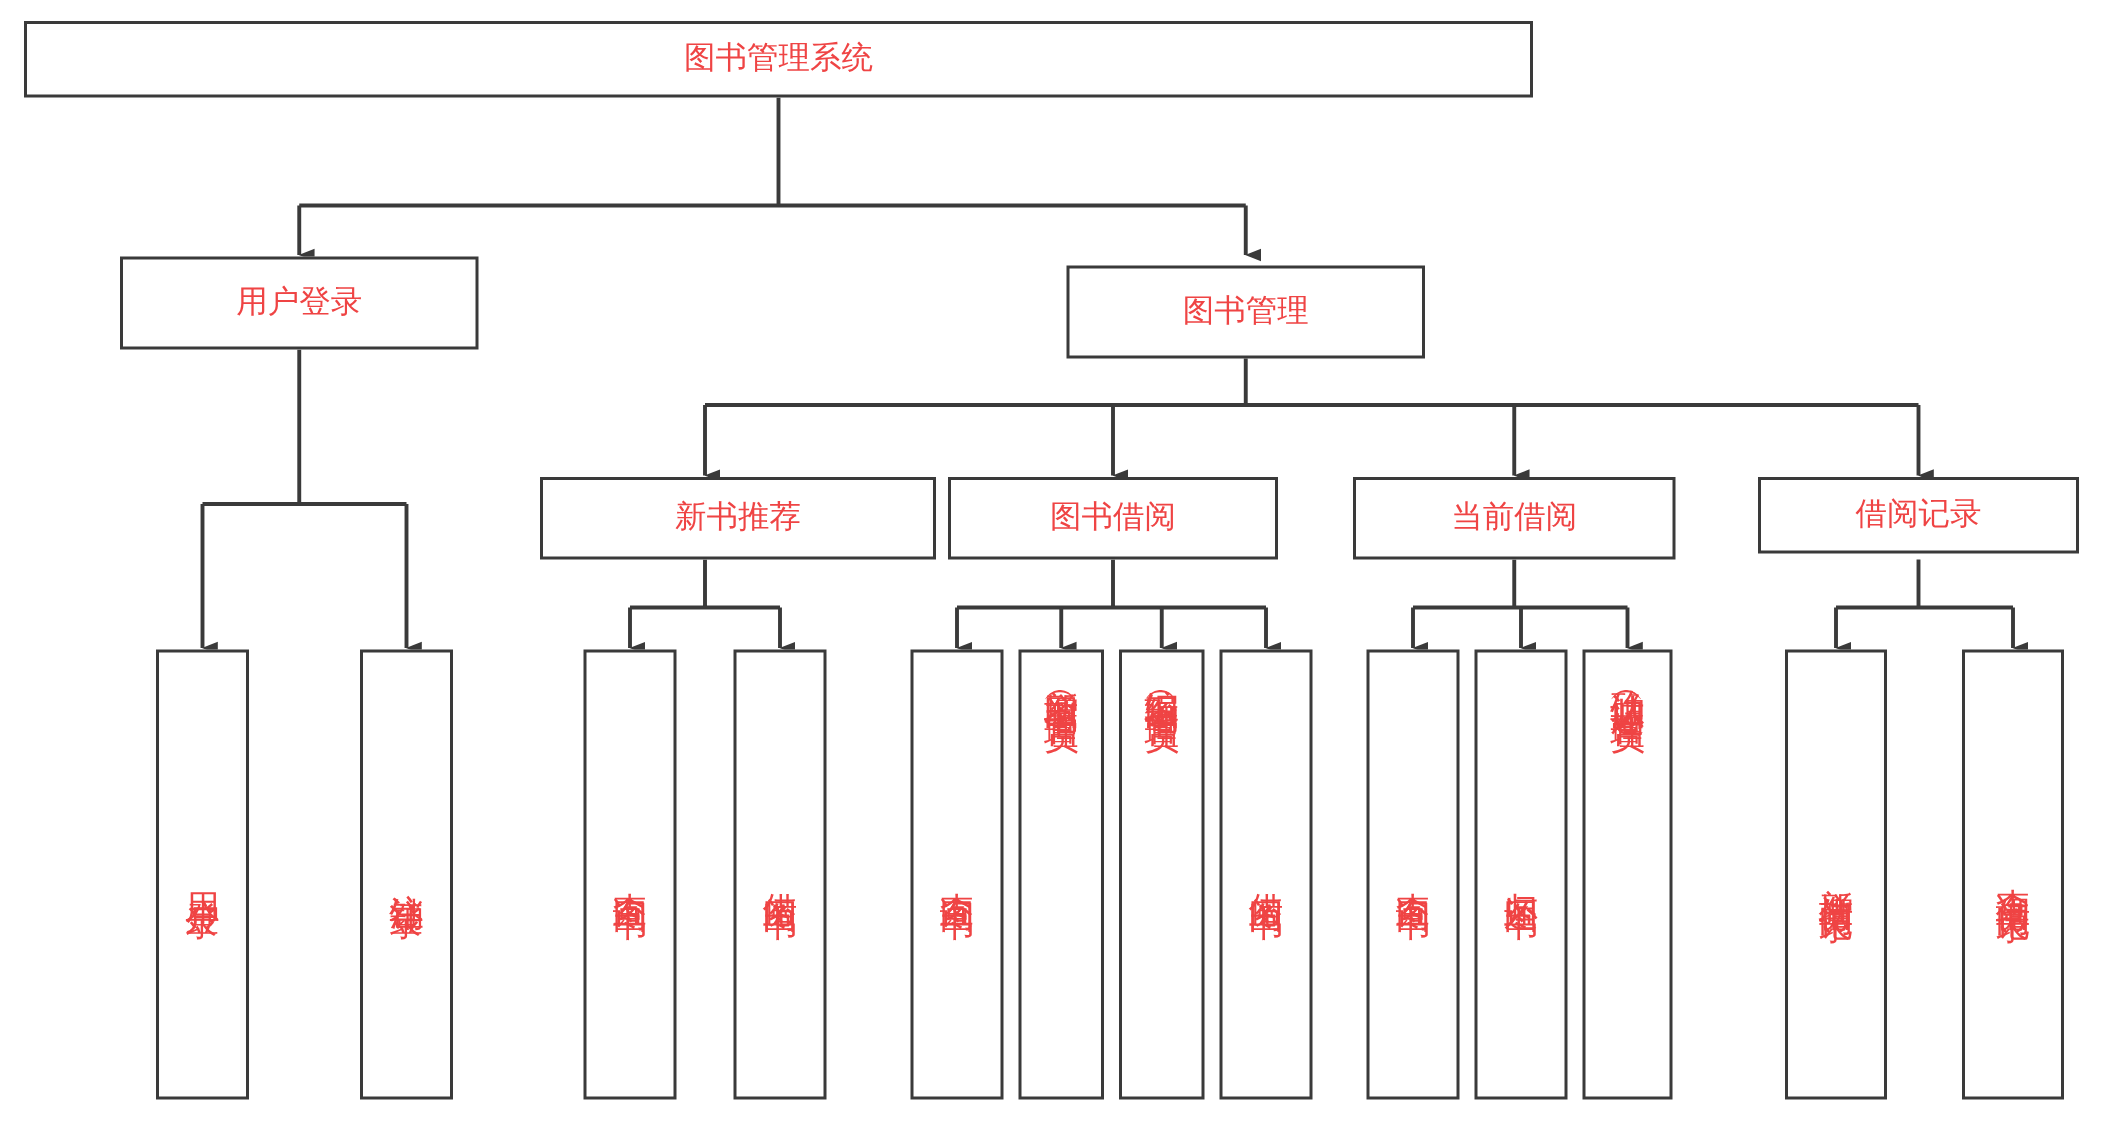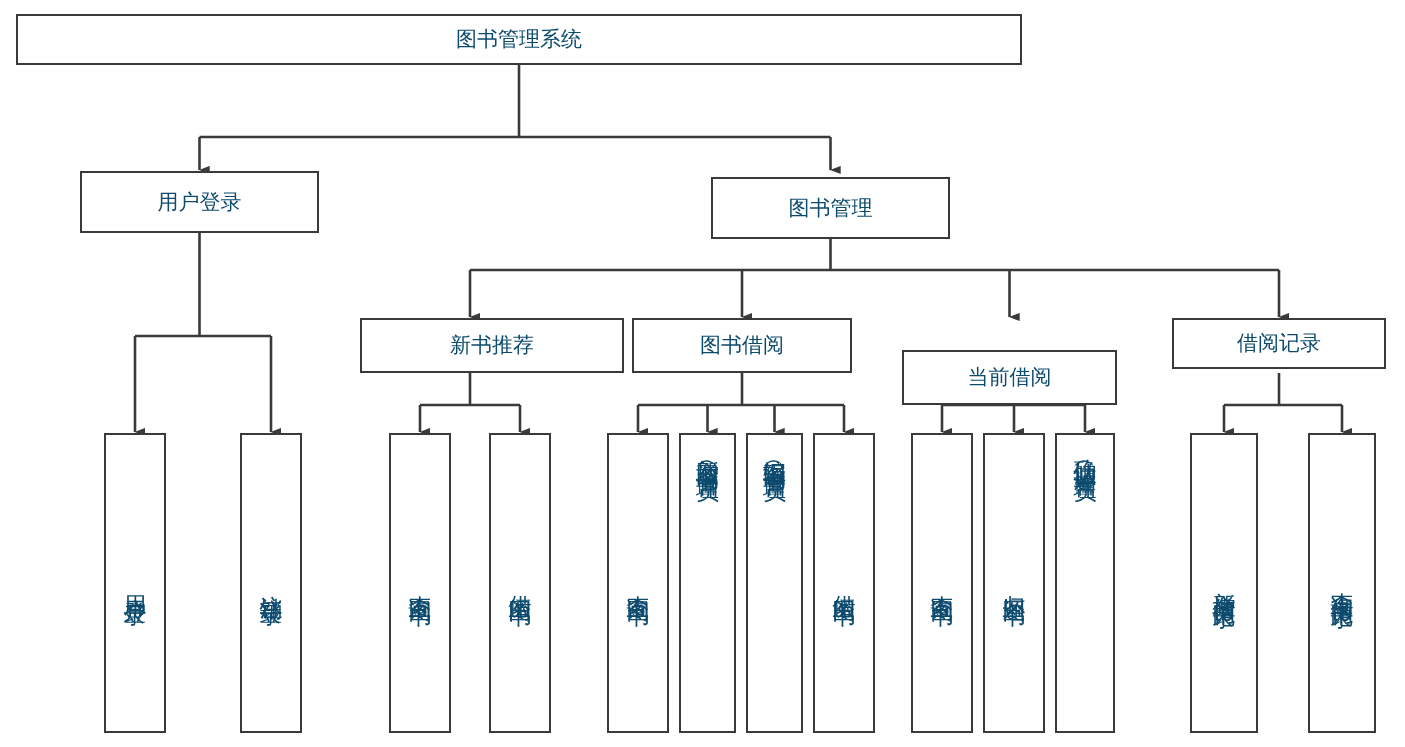--- a/index.html
+++ b/index.html
@@ -29,21 +29,21 @@
     position: absolute;
     box-sizing: border-box;
     background: #ffffff;
     border: 2px solid #3a3a3a;
     display: flex;
     align-items: center;
     justify-content: center;
     overflow: hidden;
   }
   .node-label {
-    color: #0c4a6e;
+    color: #ef4444;
     line-height: 1.08;
     text-align: right;
     white-space: pre-line;
     user-select: none;
   }
   .node.horizontal .node-label {
     font-size: 21px;
   }
   .node.vertical {
     align-items: flex-start;
@@ -121,21 +121,21 @@
       </div>
       <div class="node horizontal" style="left: 711px; top: 177px; width: 239px; height: 62px;">
         <span class="node-label">图书管理</span>
       </div>
       <div class="node horizontal" style="left: 360px; top: 318px; width: 264px; height: 55px;">
         <span class="node-label">新书推荐</span>
       </div>
       <div class="node horizontal" style="left: 632px; top: 318px; width: 220px; height: 55px;">
         <span class="node-label">图书借阅</span>
       </div>
-      <div class="node horizontal" style="left: 902px; top: 318px; width: 215px; height: 55px; margin-top: 32px;">
+      <div class="node horizontal" style="left: 902px; top: 318px; width: 215px; height: 55px;">
         <span class="node-label">当前借阅</span>
       </div>
       <div class="node horizontal" style="left: 1172px; top: 318px; width: 214px; height: 51px;">
         <span class="node-label">借阅记录</span>
       </div>
       <div class="node vertical centered" style="left: 104px; top: 433px; width: 62px; height: 300px;">
         <span class="node-label">用户登录</span>
       </div>
       <div class="node vertical centered" style="left: 240px; top: 433px; width: 62px; height: 300px;">
         <span class="node-label">注销登录</span>

